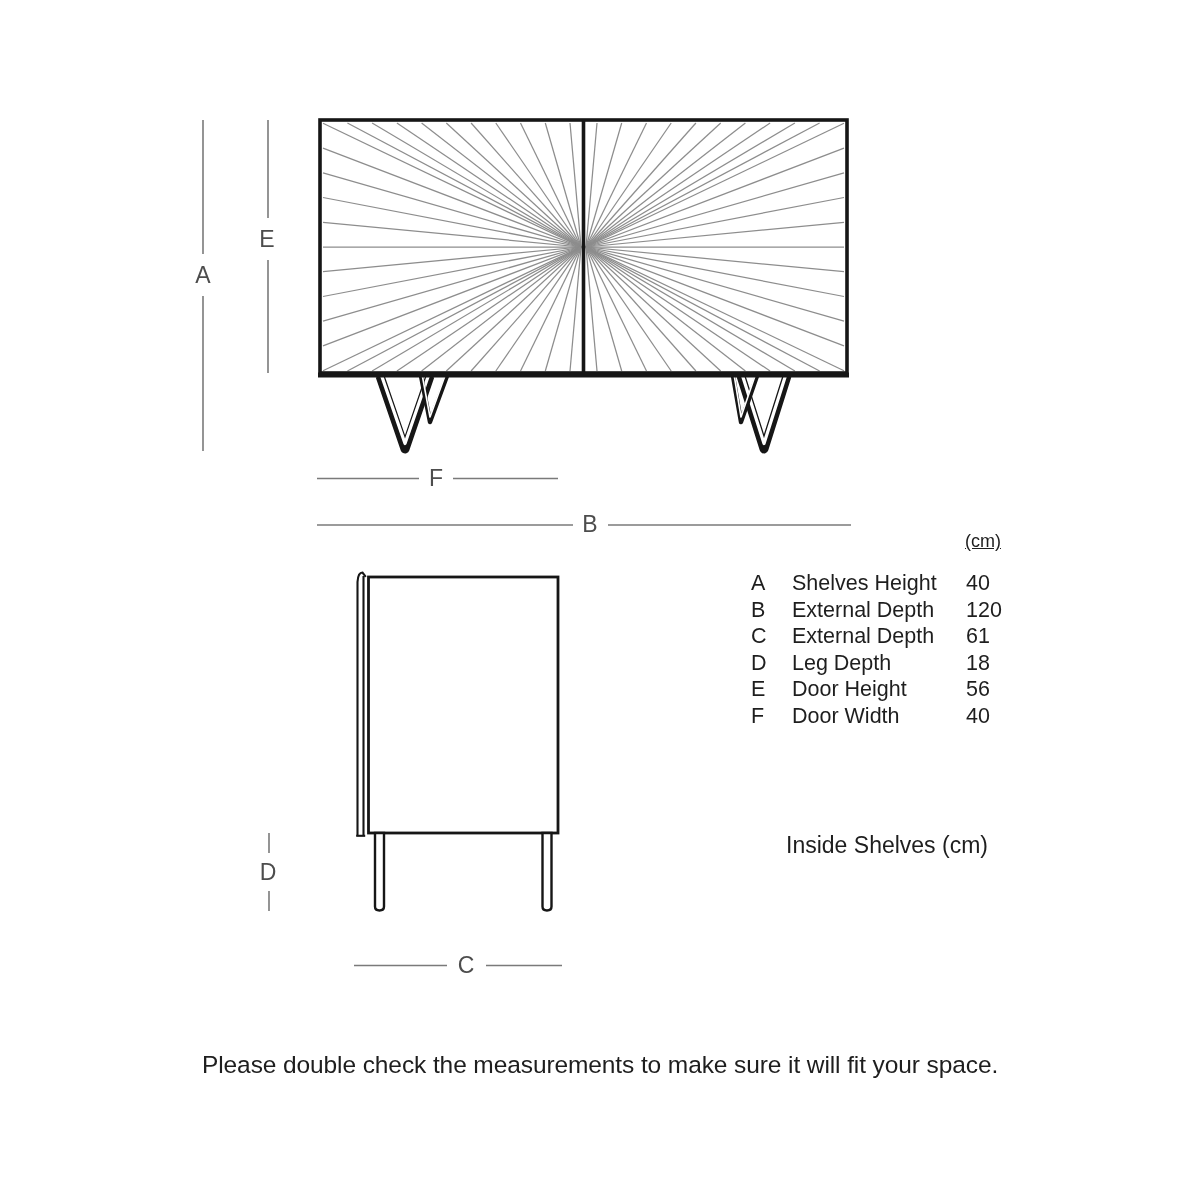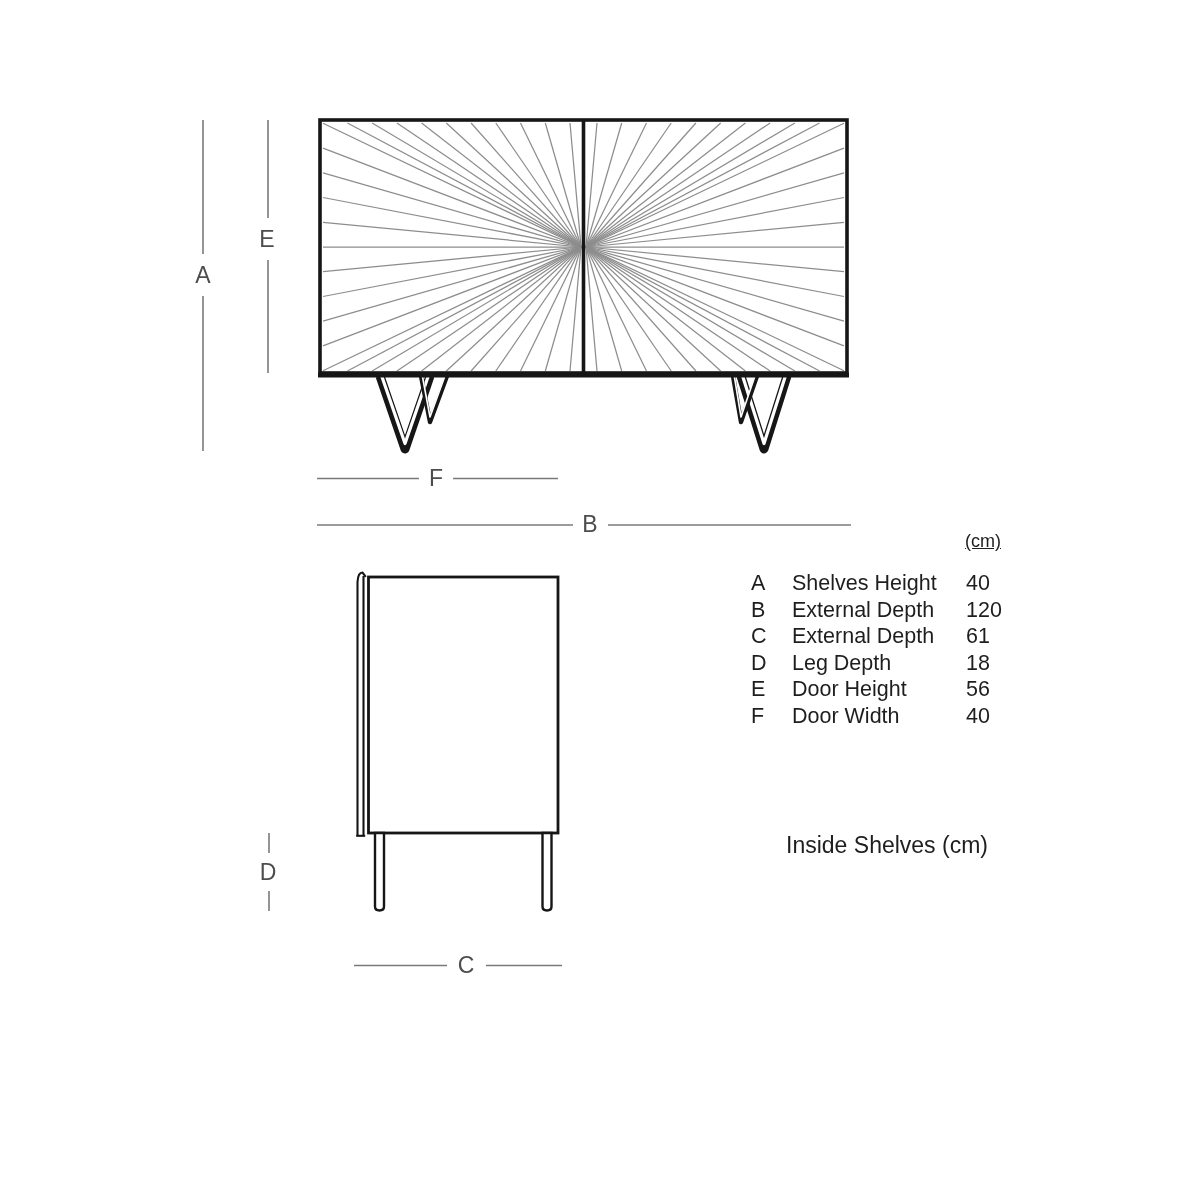--- a/index.html
+++ b/index.html
@@ -219,13 +219,14 @@
         <span>F</span>
         <span>Door Width</span>
         <span>40</span>
       </div>
     </div>
 
   <div class="shelves">
     <div>Inside Shelves (cm)</div>
   </div>
 
+  <div class="footer">Please double check the measurements to make sure it will fit your space.</div>
 </div>
 
 </body></html>

